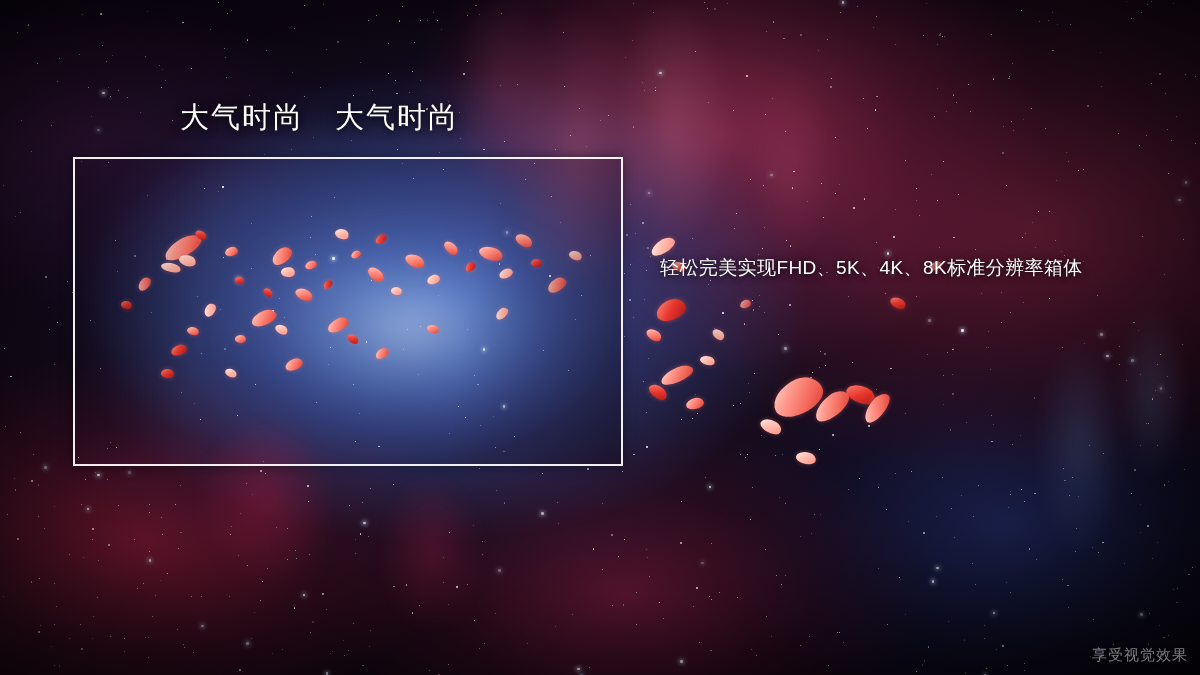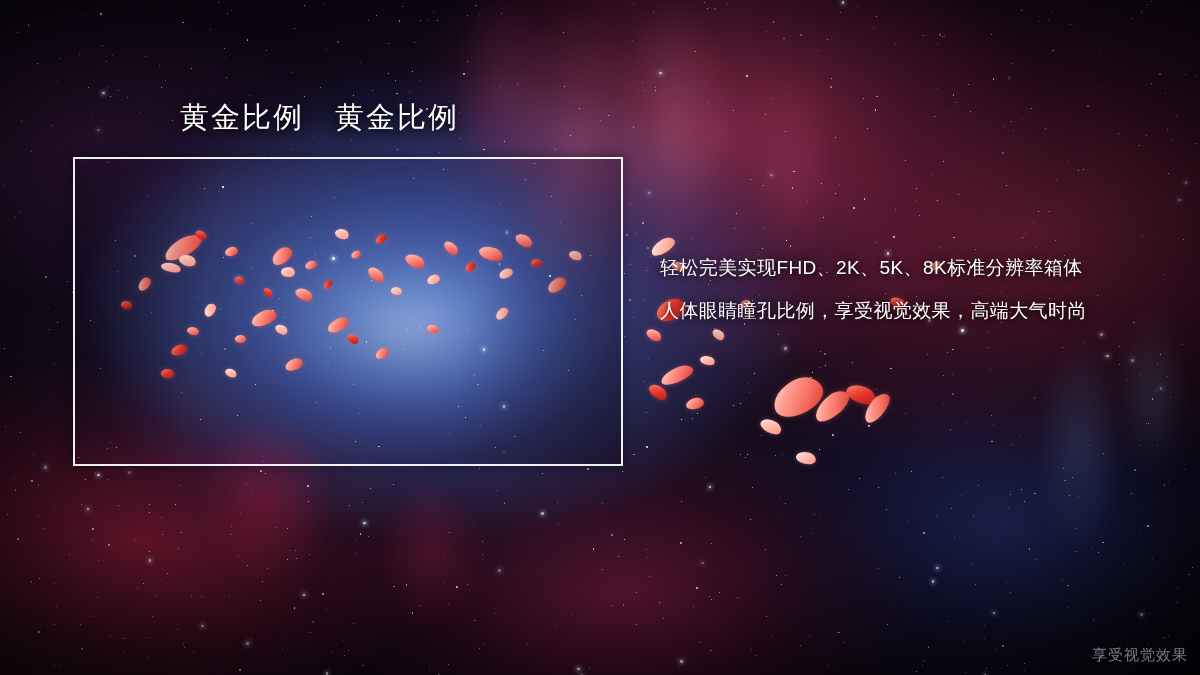--- a/index.html
+++ b/index.html
@@ -1050,21 +1050,21 @@
       <div class="petal " style="left:812px;top:396px;width:40px;height:20px;transform:rotate(-38deg);opacity:1"></div>
       <div class="petal deep" style="left:846px;top:386px;width:30px;height:17px;transform:rotate(25deg);opacity:1"></div>
       <div class="petal " style="left:860px;top:400px;width:34px;height:16px;transform:rotate(-50deg);opacity:1"></div>
       <div class="petal lite" style="left:796px;top:452px;width:20px;height:12px;transform:rotate(15deg);opacity:1"></div>
       <div class="petal deep" style="left:890px;top:298px;width:16px;height:10px;transform:rotate(30deg);opacity:0.92"></div>
       <div class="petal " style="left:930px;top:262px;width:12px;height:8px;transform:rotate(-20deg);opacity:0.85"></div>
       <div class="petal lite" style="left:712px;top:330px;width:13px;height:9px;transform:rotate(45deg);opacity:0.9"></div>
       <div class="petal " style="left:740px;top:300px;width:11px;height:8px;transform:rotate(-15deg);opacity:0.8"></div>
     </div>
 
-  <div class="title">黄金比例　黄金比例</div>
+  <div class="title">大气时尚　大气时尚</div>
 
   <div class="photo-frame">
     <div class="photo-inner">
       <div class="photo-bg">
         <div class="bg-base"></div>
         <div class="bg-wisps"></div>
         <div class="bg-core"></div>
         <div class="stars" id="starfield-inner">
             <i class="" style="left:39.87%;top:62.69%;width:1px;height:1px;opacity:0.40"></i>
             <i class="r" style="left:27.67%;top:28.86%;width:1px;height:1px;opacity:0.69"></i>
@@ -1196,19 +1196,18 @@
           <div class="petal " style="left:300px;top:190px;width:14px;height:9px;transform:rotate(-28deg);opacity:1"></div>
           <div class="petal deep" style="left:86px;top:210px;width:13px;height:9px;transform:rotate(12deg);opacity:1"></div>
           <div class="petal " style="left:352px;top:166px;width:12px;height:8px;transform:rotate(22deg);opacity:1"></div>
           <div class="petal lite" style="left:420px;top:150px;width:14px;height:9px;transform:rotate(-40deg);opacity:1"></div>
         </div>
       <div class="photo-dark"></div>
     </div>
   </div>
 
   <div class="body-copy">
-    <div class="body-line">轻松完美实现FHD、2K、5K、8K标准分辨率箱体</div>
-    <div class="body-line">人体眼睛瞳孔比例，享受视觉效果，高端大气时尚</div>
+    <div class="body-line">轻松完美实现FHD、5K、4K、8K标准分辨率箱体</div>
   </div>
 
   <div class="watermark">享受视觉效果</div>
 
 </div>
 
 </body></html>

